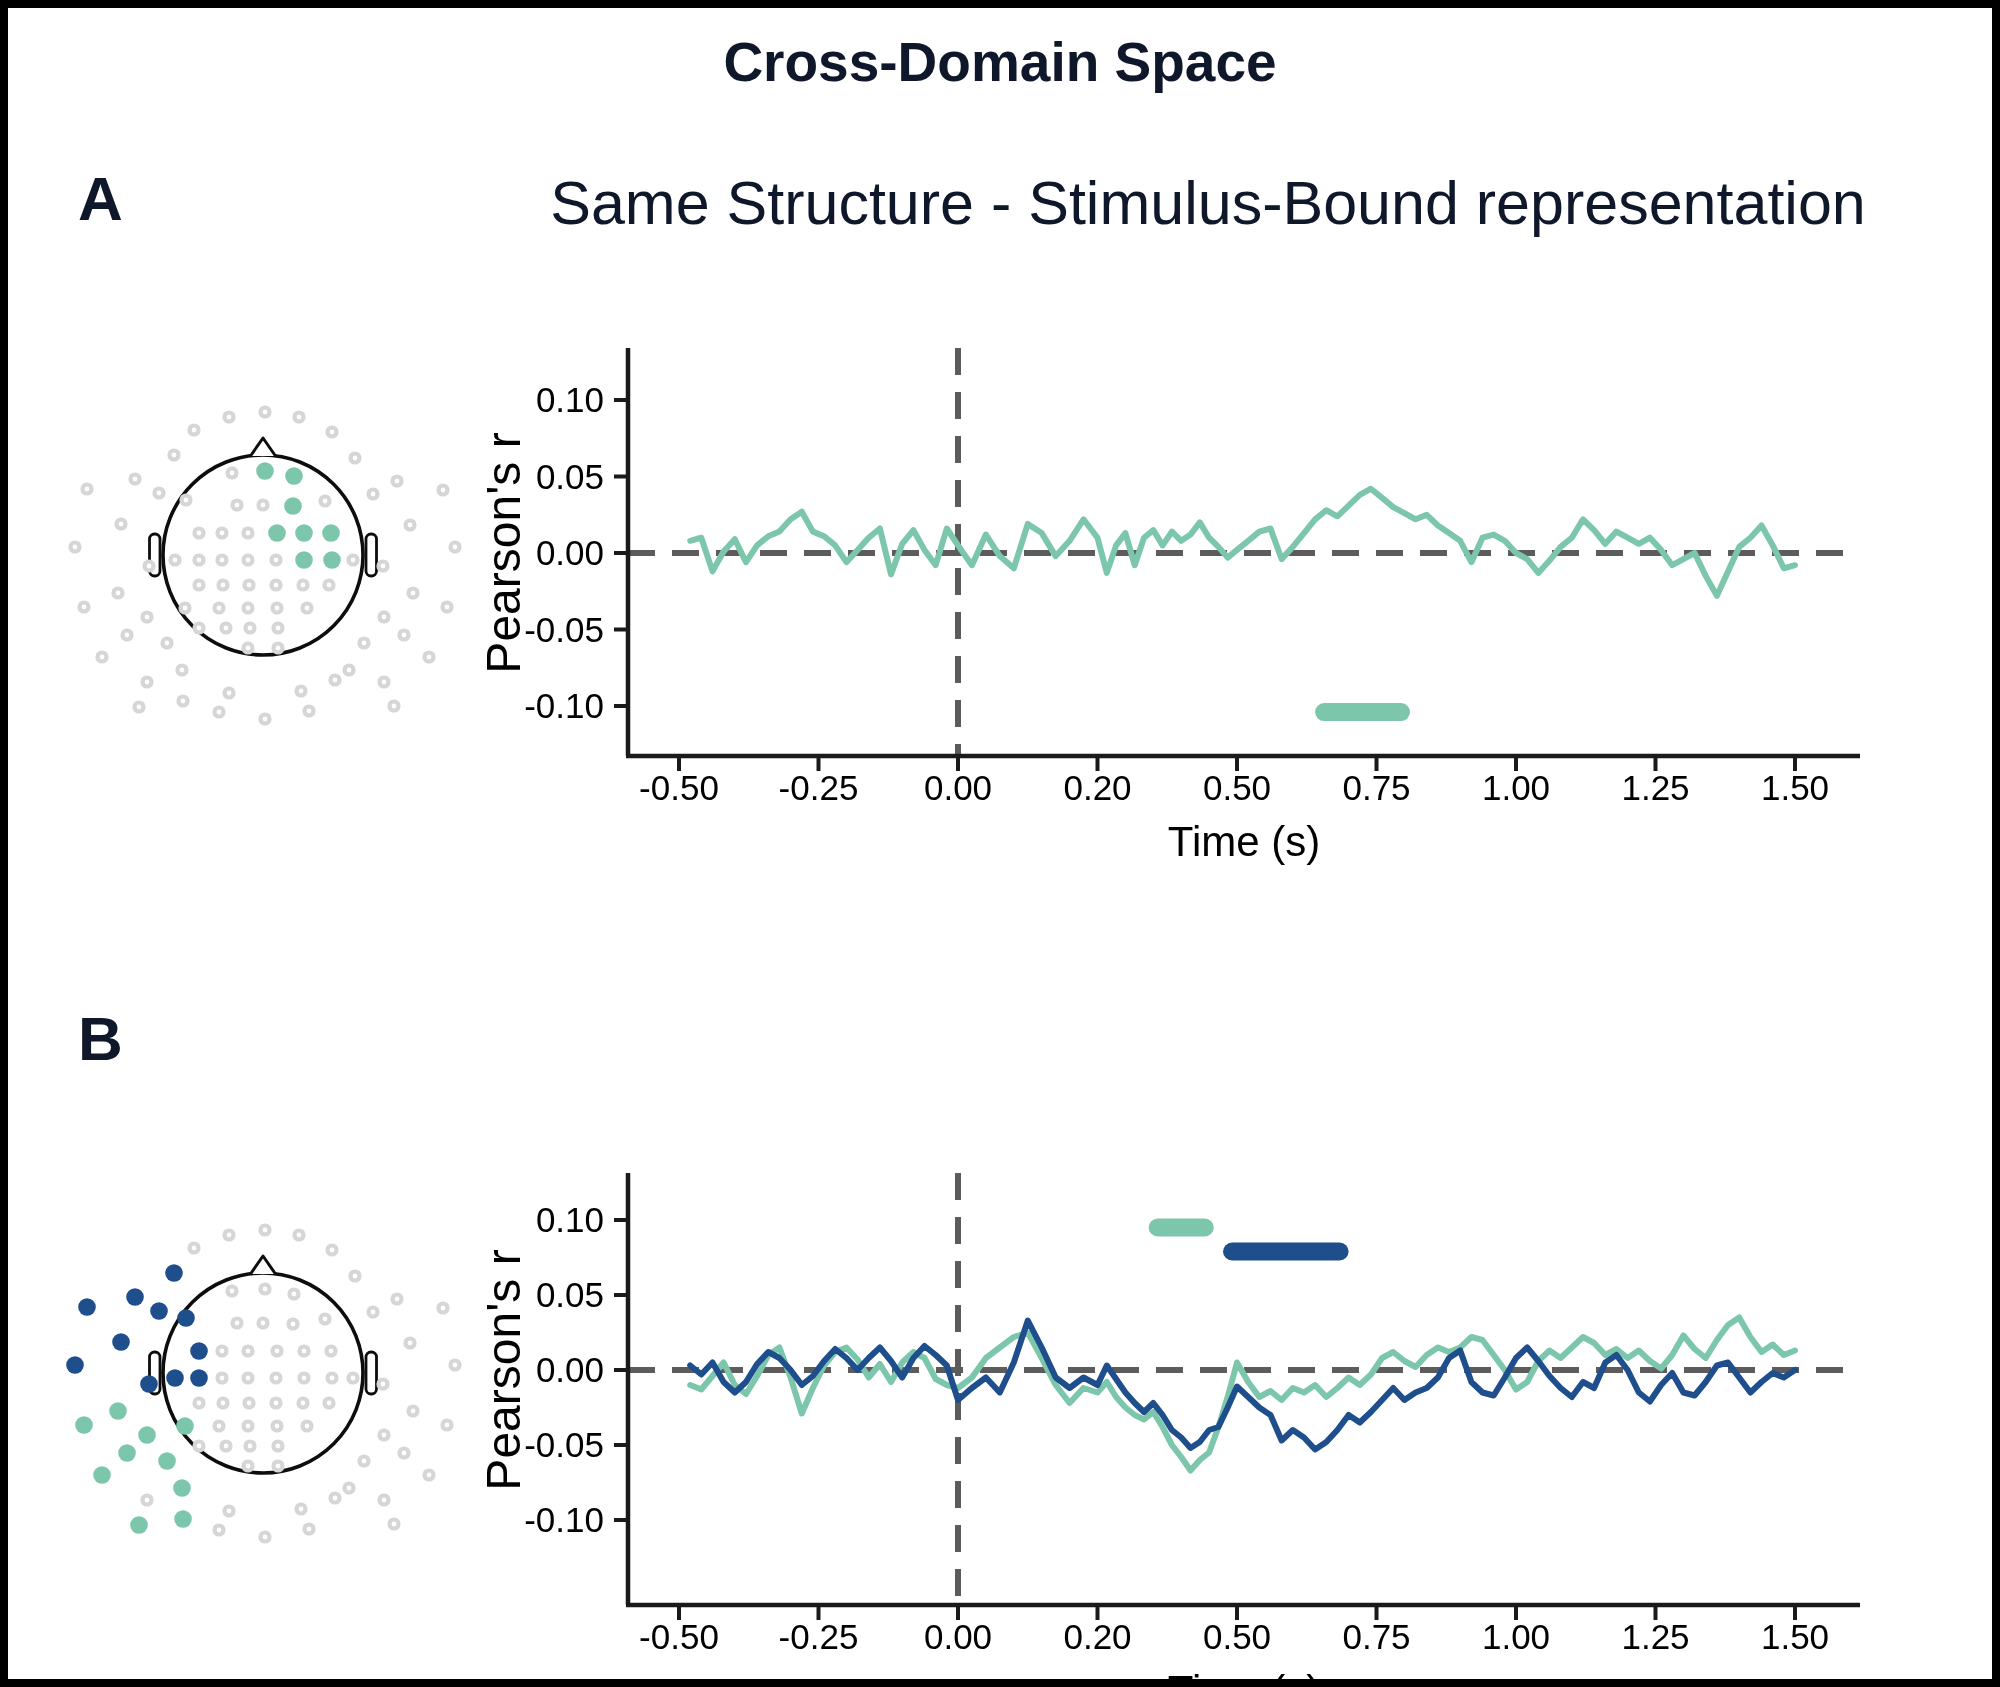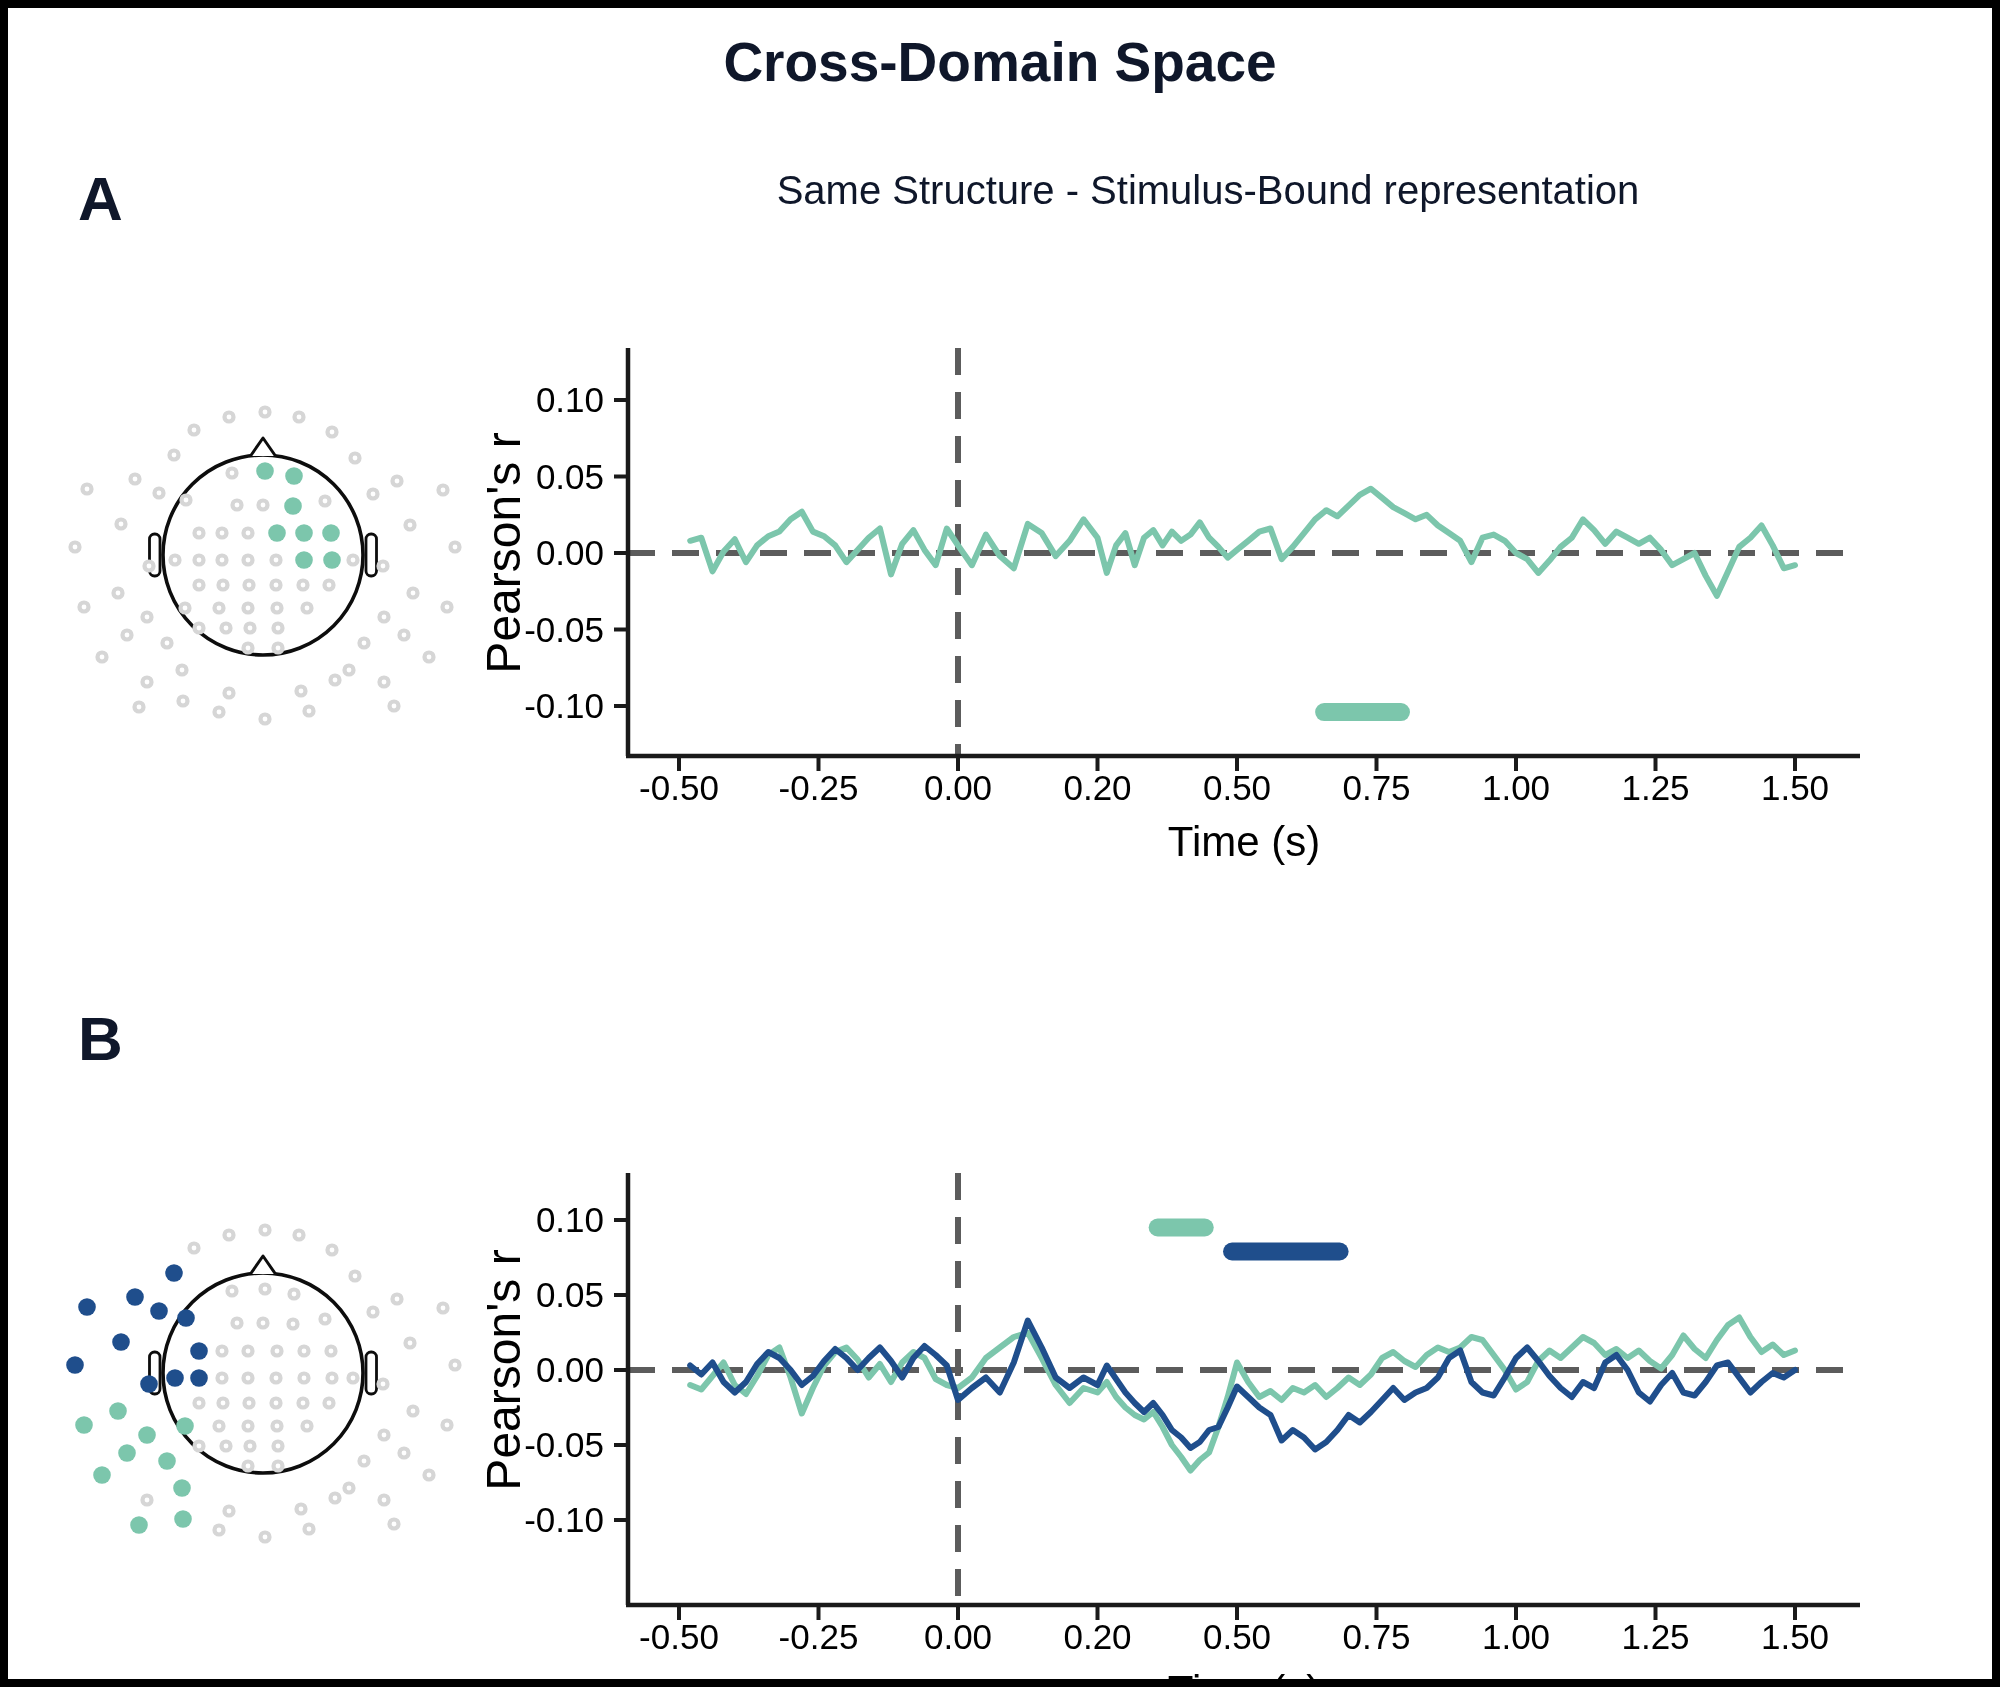--- a/index.html
+++ b/index.html
@@ -5,21 +5,21 @@
   html,body{margin:0;padding:0;background:#fff;}
   .figure{position:relative;width:2000px;height:1687px;box-sizing:border-box;
     border:8px solid #000;background:#fff;overflow:hidden;
     font-family:"Liberation Sans", sans-serif;color:#0f172a;}
   .fig-title{position:absolute;left:0;top:22px;width:100%;text-align:center;
     font-size:55px;font-weight:bold;letter-spacing:0px;}
   .panel-label{position:absolute;left:70px;font-size:62px;font-weight:bold;}
   .panel-label.a{top:155px;}
   .panel-label.b{top:995px;}
   .panel-title{position:absolute;left:440px;width:1520px;text-align:center;
-    font-size:40px;font-weight:400;}
+    font-size:61px;font-weight:400;}
   .panel-title.a{top:160px;}
   .panel-title.b{top:1000px;}
   svg{position:absolute;overflow:visible;}
   #topo-a{left:35px;top:322px;}
   #topo-b{left:35px;top:1140px;}
   #chart-a{left:460px;top:250px;}
   #chart-b{left:460px;top:1070px;}
 </style>
 </head>
 <body>

